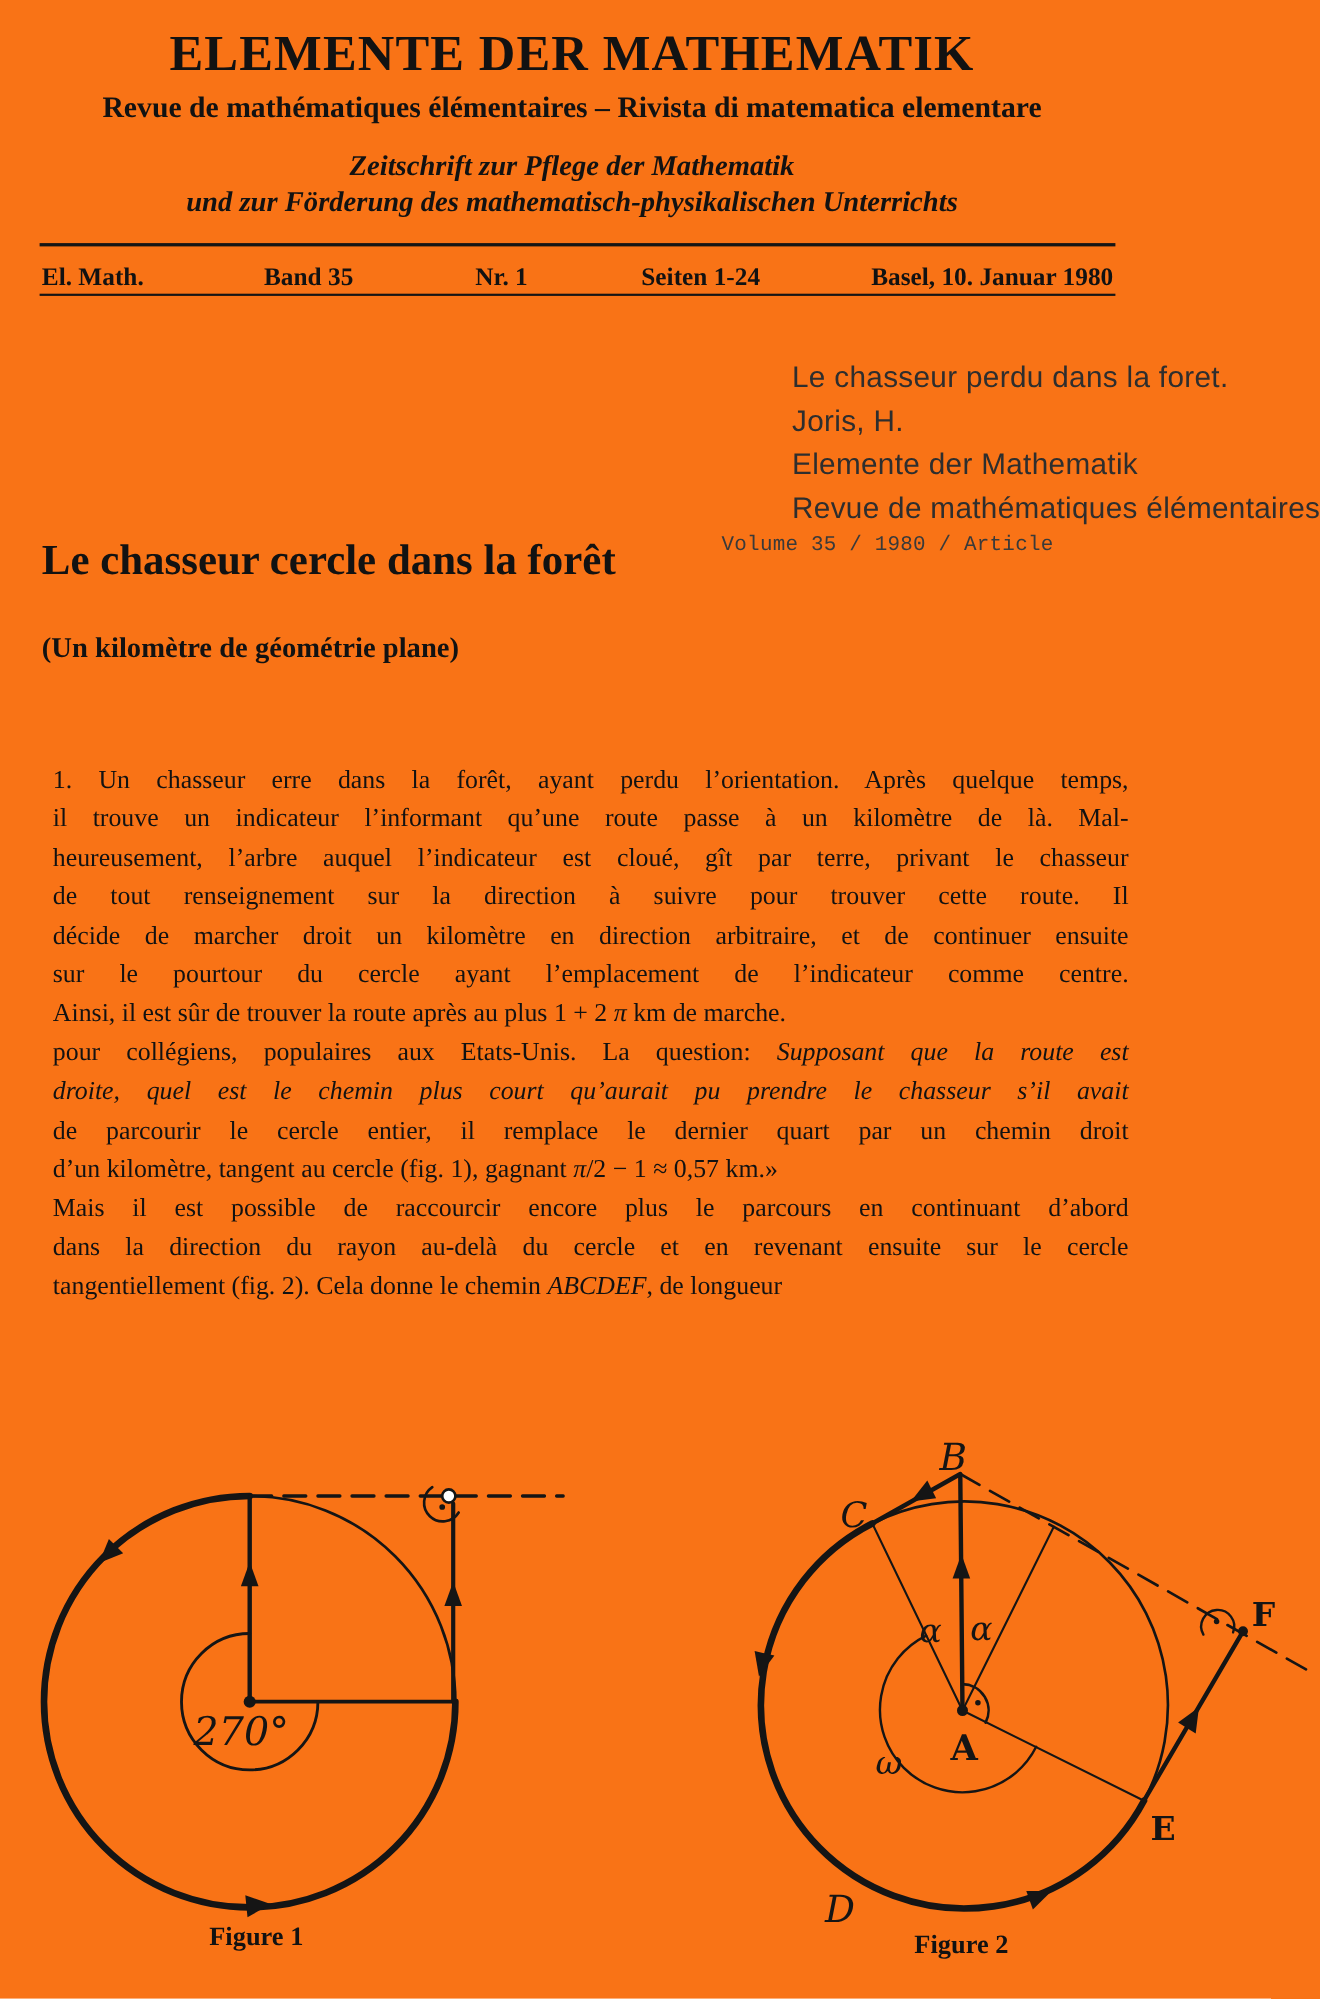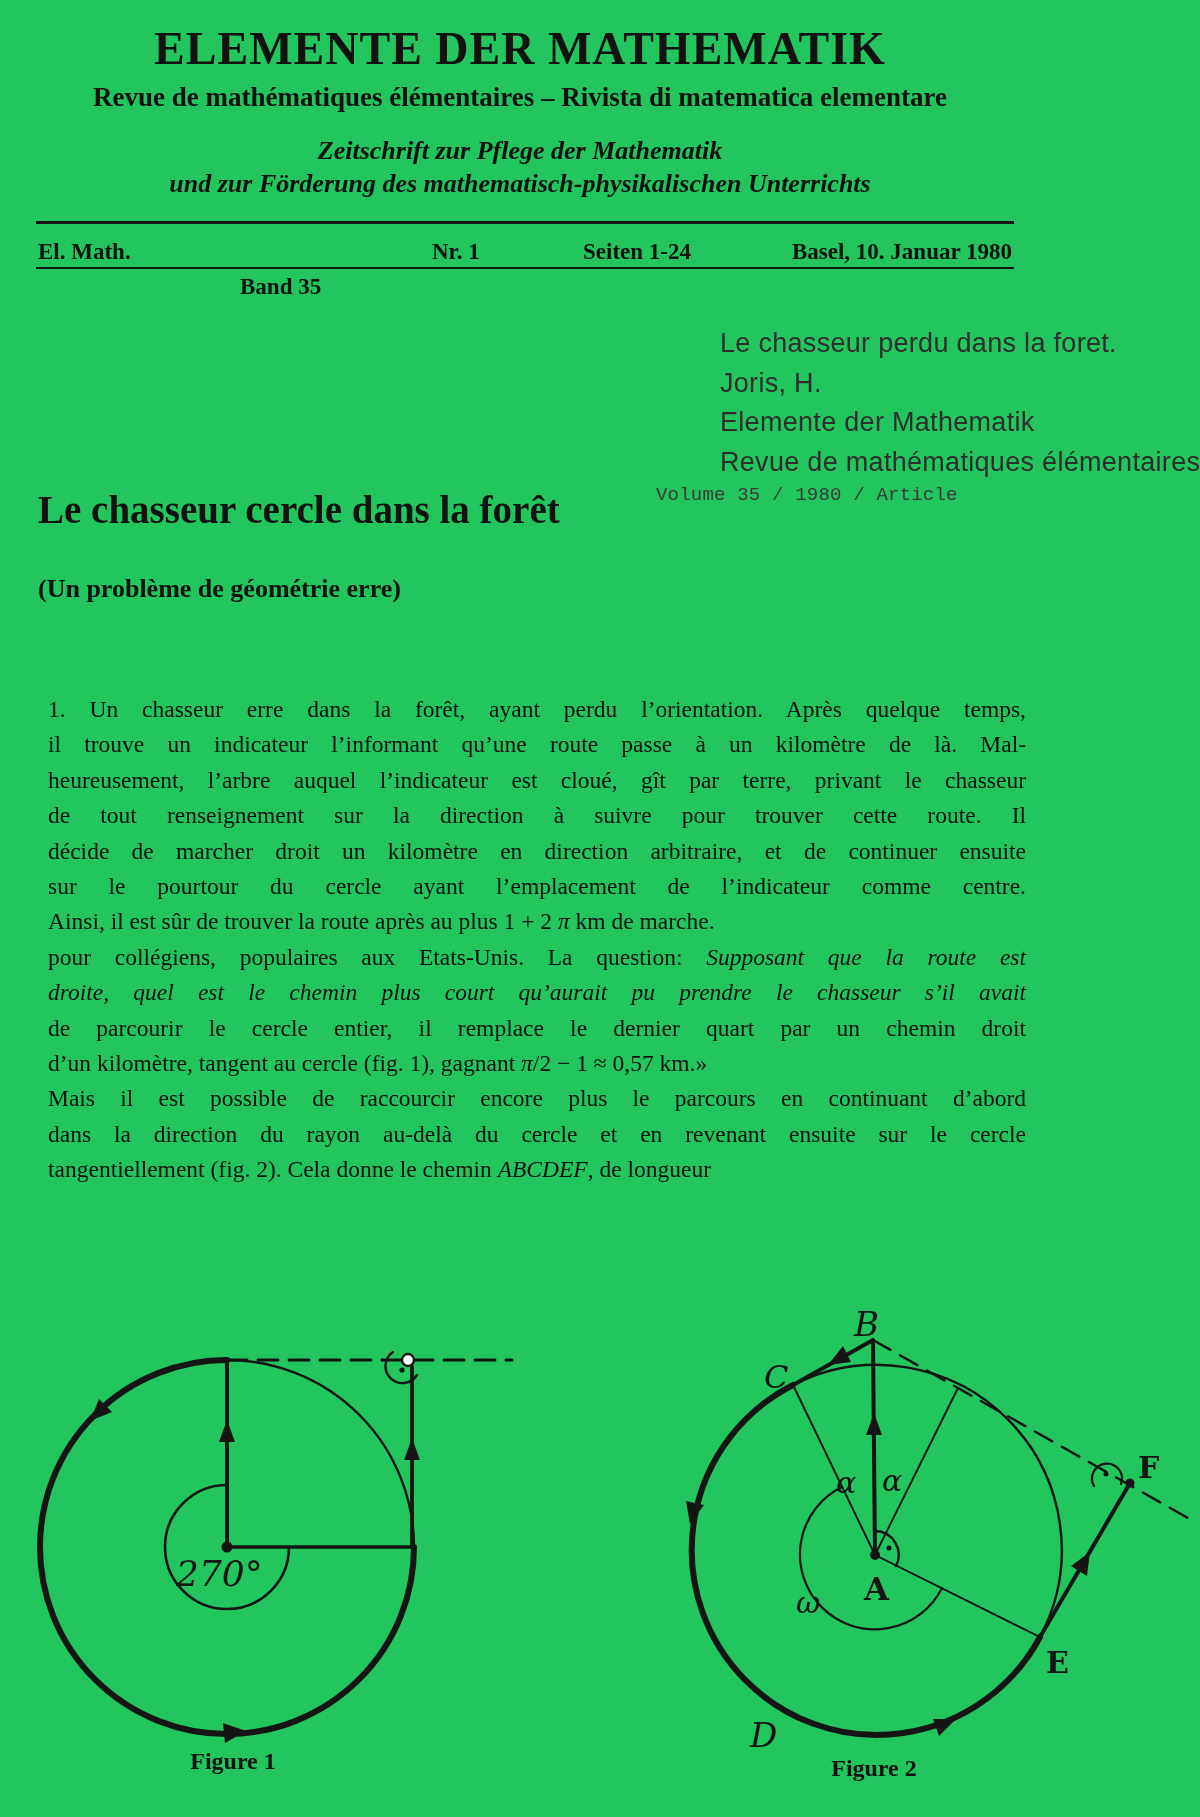--- a/index.html
+++ b/index.html
@@ -1,16 +1,16 @@
 <!DOCTYPE html>
 <html><head>
 <meta charset="utf-8">
 <style>
   html,body{margin:0;padding:0;background:#ffffff;}
-  #page{position:relative;width:1200px;height:1817px;background:#22c55e;overflow:hidden;
+  #page{position:relative;width:1200px;height:1817px;background:#f97316;overflow:hidden;
         font-family:"Liberation Serif","DejaVu Serif",serif;color:#121212;}
   .abs{position:absolute;}
   
   .mast{left:0;top:0;width:1040px;text-align:center;}
   .mast-title{top:22px;font-size:46px;font-weight:bold;letter-spacing:1px;}
   .mast-sub1{top:82px;font-size:27px;font-weight:bold;}
   .mast-sub2{top:136px;font-size:26px;font-weight:bold;font-style:italic;}
   .mast-sub3{top:169px;font-size:26px;font-weight:bold;font-style:italic;}
   .rule{left:36px;width:978px;background:#151515;}
   .rule1{top:221px;height:3px;}
@@ -40,36 +40,36 @@
 
 <div id="page">
 
   <div class="abs mast mast-title">ELEMENTE DER MATHEMATIK</div>
   <div class="abs mast mast-sub1">Revue de mathématiques élémentaires – Rivista di matematica elementare</div>
   <div class="abs mast mast-sub3">und zur Förderung des mathematisch-physikalischen Unterrichts</div>
   <div class="abs mast mast-sub2">Zeitschrift zur Pflege der Mathematik</div>
 
   <div class="abs rule rule1"></div>
   <div class="abs inforow" style="left:38px;">El. Math.</div>
-  <div class="abs inforow" style="left:240px;margin-top:35px;">Band 35</div>
+  <div class="abs inforow" style="left:240px;">Band 35</div>
   <div class="abs inforow" style="left:432px;">Nr. 1</div>
   <div class="abs inforow" style="left:583px;">Seiten 1-24</div>
   <div class="abs inforow" style="right:188px;">Basel, 10. Januar 1980</div>
   <div class="abs rule rule2"></div>
 
   <div class="abs cite">
     <div>Le chasseur perdu dans la foret.</div>
     <div>Joris, H.</div>
     <div>Elemente der Mathematik</div>
     <div>Revue de mathématiques élémentaires</div>
   </div>
   <div class="abs citevol">Volume 35 / 1980 / Article</div>
 
   <div class="abs arttitle">Le chasseur cercle dans la forêt</div>
-  <div class="abs artsub">(Un problème de géométrie erre)</div>
+  <div class="abs artsub">(Un kilomètre de géométrie plane)</div>
 
   <div class="abs bodywrap">
       <div class="bline"><span>1.  Un chasseur erre dans la forêt, ayant perdu l’orientation. Après quelque temps,</span></div>
       <div class="bline"><span>il trouve un indicateur l’informant qu’une route passe à un kilomètre de là. Mal-</span></div>
       <div class="bline"><span>heureusement, l’arbre auquel l’indicateur est cloué, gît par terre, privant le chasseur</span></div>
       <div class="bline"><span>de tout renseignement sur la direction à suivre pour trouver cette route. Il</span></div>
       <div class="bline"><span>décide de marcher droit un kilomètre en direction arbitraire, et de continuer ensuite</span></div>
       <div class="bline"><span>sur le pourtour du cercle ayant l’emplacement de l’indicateur comme centre.</span></div>
       <div class="bline nojust"><span>Ainsi, il est sûr de trouver la route après au plus 1 + 2 </span><span class="it">π</span><span> km de marche.</span></div>
       <div class="bline"><span>pour collégiens, populaires aux Etats-Unis. La question: </span><span class="it">Supposant que la route est</span></div>

